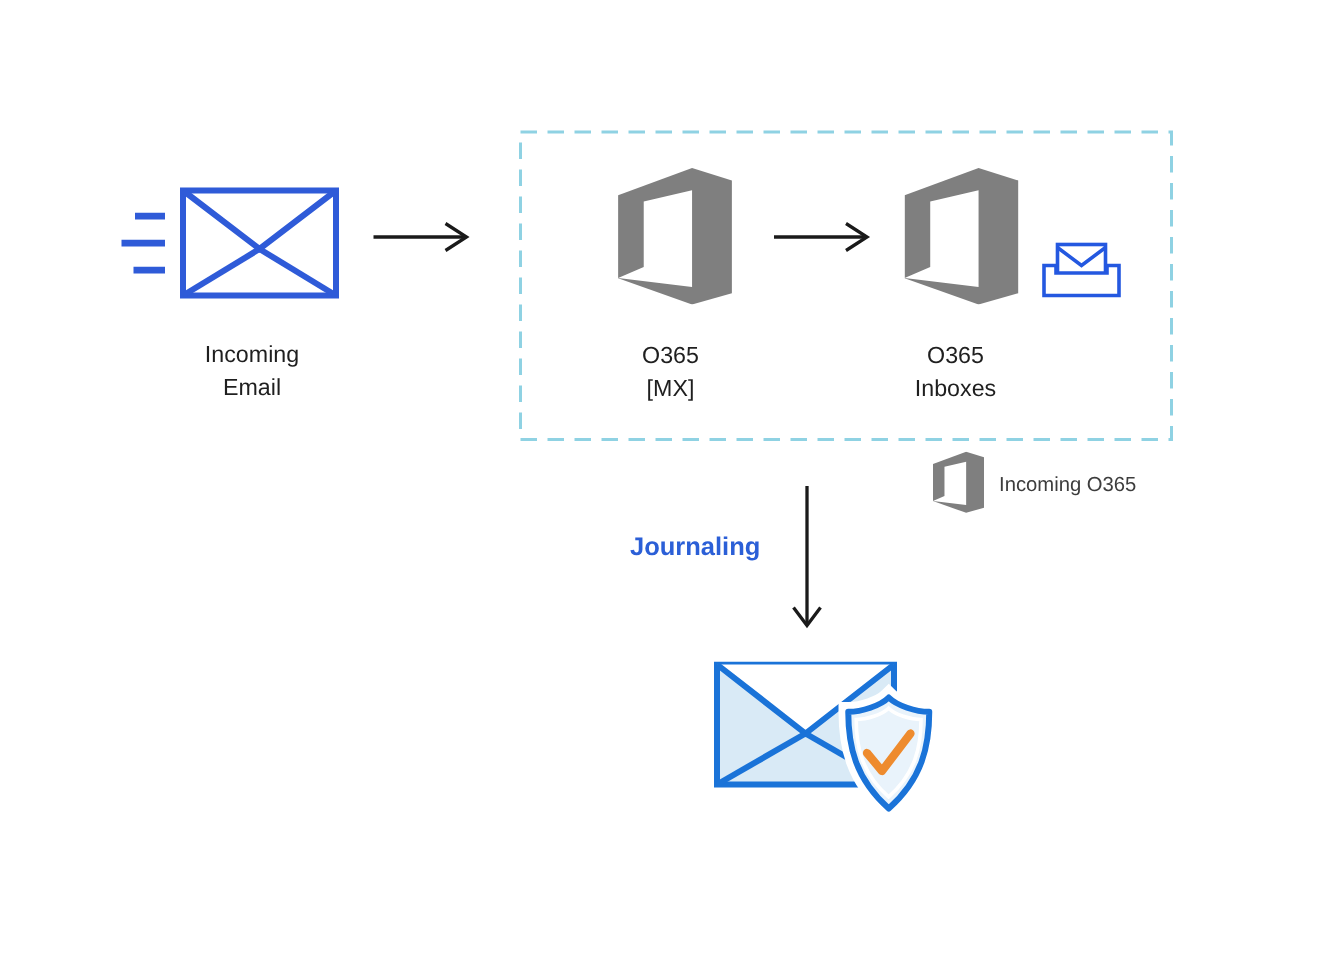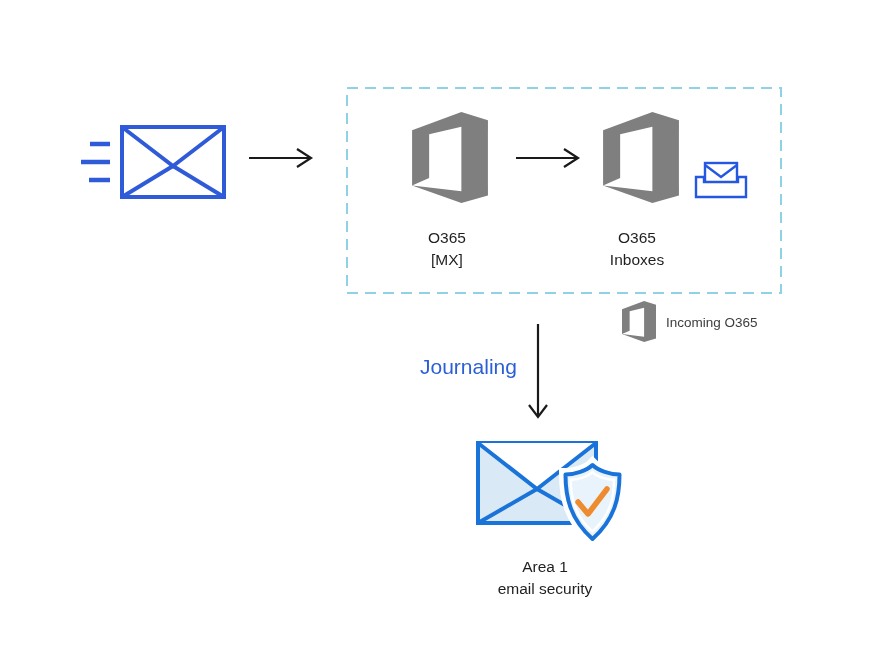--- a/index.html
+++ b/index.html
@@ -20,22 +20,22 @@
     color: var(--text-black, #1f1f1f);
     white-space: pre-line;
   }
   .legend-text {
     position: absolute;
     font-size: 13.5px;
     color: var(--legend-text, #3d3d3d);
   }
   .journaling-label {
     position: absolute;
-    font-size: 21px;
-    font-weight: 400;
+    font-size: 17px;
+    font-weight: 700;
     color: var(--journaling-blue, #2b5fd7);
   }
   
   .env-stroke   { fill: none; stroke: var(--envelope-blue, #2f5bd8); stroke-width: 4; }
   .env-fill     { fill: #ffffff; stroke: var(--envelope-blue, #2f5bd8); stroke-width: 4; }
   .speed-line   { stroke: var(--envelope-blue, #2f5bd8); stroke-width: 4.5; }
   .arrow-line   { stroke: var(--arrow-black, #1a1a1a); stroke-width: 2.2; fill: none; }
   .dash-rect    { fill: none; stroke: var(--boundary-dash, #8fd2e3); stroke-width: 2;
                   stroke-dasharray: 11 7; }
   .office-body  { fill: var(--office-gray, #7f7f7f); }
@@ -58,20 +58,22 @@
 
   <svg class="abs" style="left:78px; top:123px;" width="148" height="78" viewBox="0 0 148 78">
     <line class="speed-line" x1="12" y1="21" x2="32" y2="21"></line>
     <line class="speed-line" x1="3" y1="39" x2="32" y2="39"></line>
     <line class="speed-line" x1="11" y1="57" x2="32" y2="57"></line>
     <rect class="env-fill" x="44" y="4" width="102" height="70"></rect>
     <polyline class="env-stroke" points="44,4 95,43 146,4"></polyline>
     <line class="env-stroke" x1="44" y1="74" x2="95" y2="43"></line>
     <line class="env-stroke" x1="146" y1="74" x2="95" y2="43"></line>
   </svg>
+  <div class="node-label" style="left:93px; top:226px; width:150px;">Incoming
+Email</div>
 
   <svg class="abs" style="left:248px; top:146px;" width="66" height="24" viewBox="0 0 66 24">
     <line class="arrow-line" x1="1" y1="12" x2="62" y2="12"></line>
     <polyline class="arrow-line" points="49,3 63,12 49,21"></polyline>
   </svg>
 
   <svg class="abs" style="left:345px; top:86px;" width="438" height="209" viewBox="0 0 438 209">
     <rect class="dash-rect" x="2" y="2" width="434" height="205"></rect>
   </svg>
 
@@ -119,16 +121,14 @@
     <polyline class="a1-line" points="2,2 61,48 120,2"></polyline>
     <line class="a1-line" x1="2" y1="82" x2="61" y2="48"></line>
     <line class="a1-line" x1="120" y1="82" x2="61" y2="48"></line>
     <g transform="translate(85,22)">
       <path class="shield-halo" d="M31.5,2 C26,7.5 13.5,11.5 4.5,11.5 C4.5,34 9,56 31.5,76 C54,56 58.5,34 58.5,11.5 C49.5,11.5 37,7.5 31.5,2 Z"></path>
       <path class="shield-body" d="M31.5,2 C26,7.5 13.5,11.5 4.5,11.5 C4.5,34 9,56 31.5,76 C54,56 58.5,34 58.5,11.5 C49.5,11.5 37,7.5 31.5,2 Z"></path>
       <path class="shield-inner" transform="translate(6.2,7.5) scale(0.80)" d="M31.5,2 C26,7.5 13.5,11.5 4.5,11.5 C4.5,34 9,56 31.5,76 C54,56 58.5,34 58.5,11.5 C49.5,11.5 37,7.5 31.5,2 Z"></path>
       <polyline class="check-mark" points="17,39 27,51 46,26"></polyline>
     </g>
   </svg>
-  <div class="node-label" style="left:455px; top:556px; width:180px;">Area 1
-email security</div>
 
 </div>
 
 </body></html>

